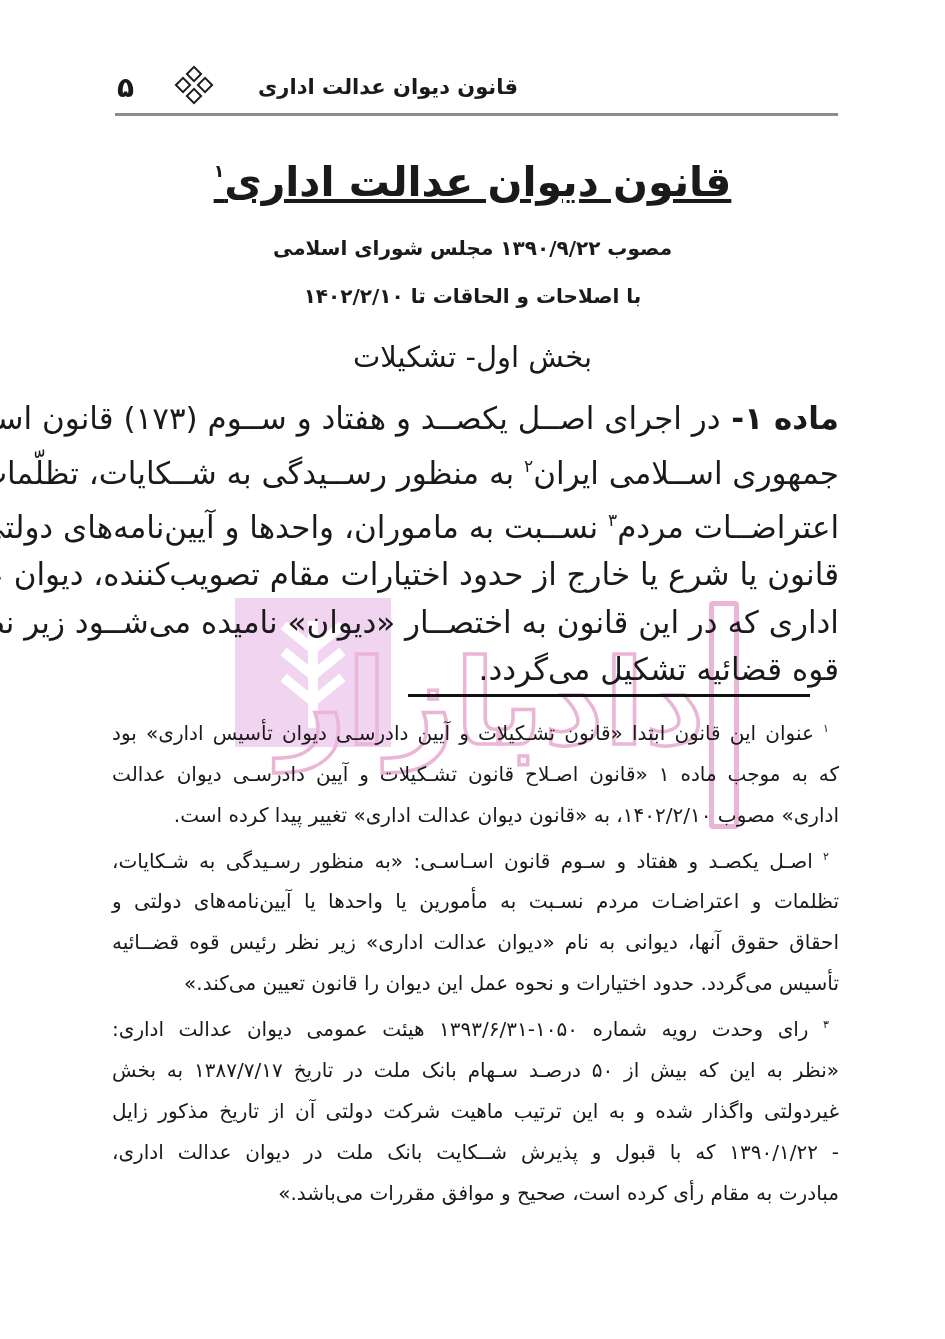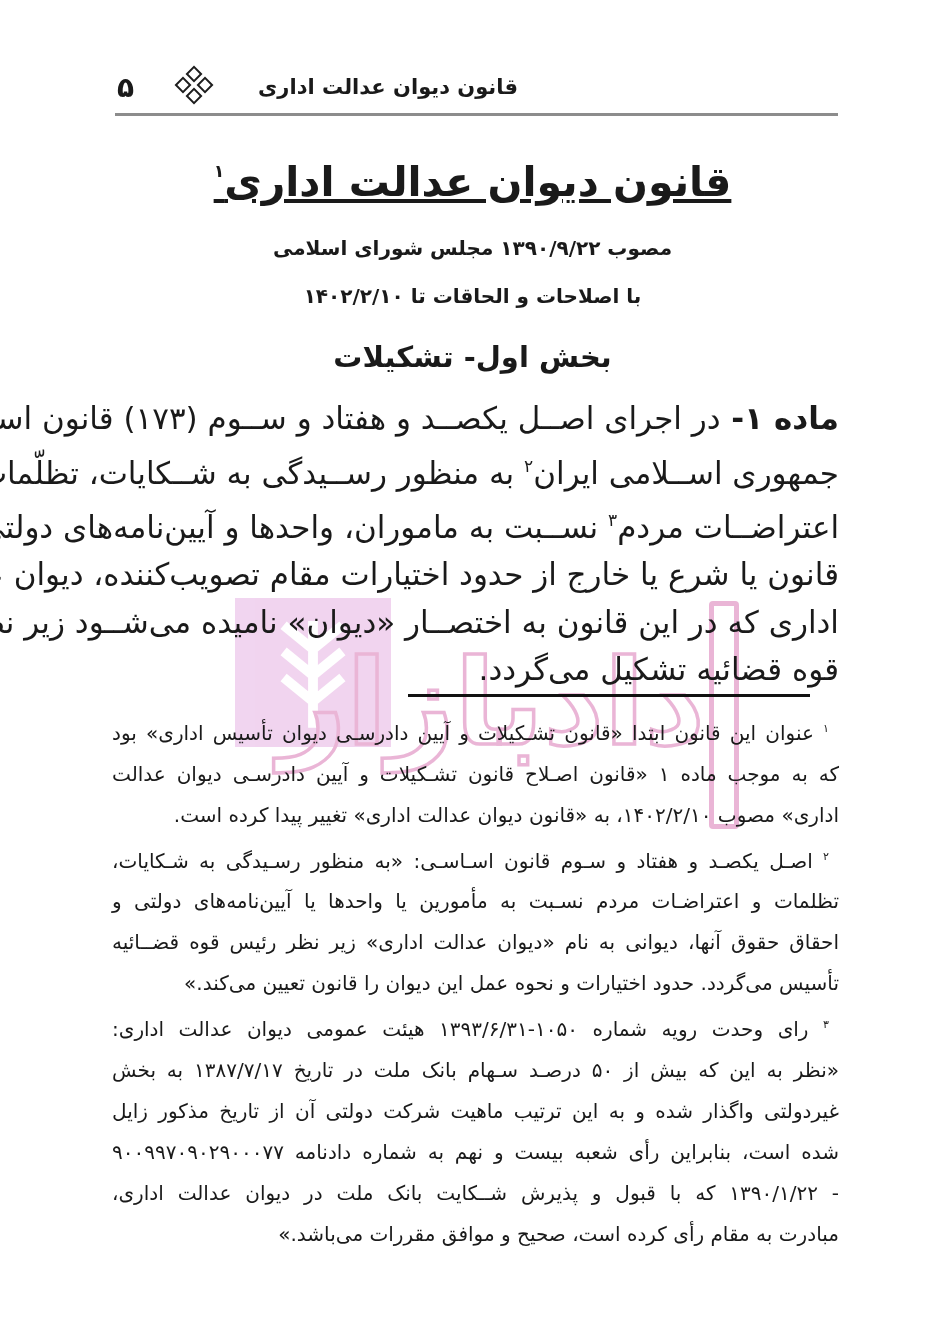--- a/index.html
+++ b/index.html
@@ -40,21 +40,21 @@
   .orn i:nth-child(4){left:12px;top:23px;}
   .running-title{font-size:21px;font-weight:700;direction:rtl;}
   .header-rule{position:absolute;top:113px;left:115px;right:107px;height:3px;background:var(--header-rule);z-index:1;}
 
   
   .main-title{position:absolute;top:158px;left:0;right:0;text-align:center;direction:rtl;font-size:41px;font-weight:700;letter-spacing:-1px;z-index:1;text-decoration:underline;}
   .main-title sup{font-size:.42em;vertical-align:1.1em;font-weight:700;}
   .subtitle{position:absolute;left:0;right:0;text-align:center;direction:rtl;font-size:20px;font-weight:700;z-index:1;}
   .s1{top:236px;}
   .s2{top:284px;}
-  .section-heading{position:absolute;top:340px;left:0;right:0;text-align:center;direction:rtl;font-size:29px;font-weight:700;z-index:1;}
+  .section-heading{position:absolute;top:340px;left:0;right:0;text-align:center;direction:rtl;font-size:29px;font-weight:400;z-index:1;}
 
   
   .article{position:absolute;top:395px;left:112px;right:106px;direction:rtl;font-size:31px;z-index:1;}
   .article .tline{line-height:47.5px;}
   .tline{text-align:justify;text-align-last:justify;white-space:nowrap;}
   .tline.nj{text-align-last:right;}
   .tline .bold{font-weight:700;}
   .tline sup{font-size:.55em;vertical-align:.7em;}
 
   
@@ -117,19 +117,18 @@
     <div class="fn">
         <div class="tline"><sup>۲</sup><span> اصـل یکصـد و هفتاد و سـوم قانون اسـاسـی: «به منظور رسـیدگی به شـکایات،</span></div>
         <div class="tline"><span>تظلمات و اعتراضـات مردم نسـبت به مأمورین یا واحدها یا آیین‌نامه‌های دولتی و</span></div>
         <div class="tline"><span>احقاق حقوق آنها، دیوانی به نام «دیوان عدالت اداری» زیر نظر رئیس قوه قضــائیه</span></div>
         <div class="tline nj"><span>تأسیس می‌گردد. حدود اختیارات و نحوه عمل این دیوان را قانون تعیین می‌کند.»</span></div>
       </div>
     <div class="fn">
         <div class="tline"><sup>۳</sup><span> رای وحدت رویه شماره ۱۰۵۰-۱۳۹۳/۶/۳۱ هیئت عمومی دیوان عدالت اداری:</span></div>
         <div class="tline"><span>«نظر به این که بیش از ۵۰ درصـد سـهام بانک ملت در تاریخ ۱۳۸۷/۷/۱۷ به بخش</span></div>
         <div class="tline"><span>غیردولتی واگذار شده و به این ترتیب ماهیت شرکت دولتی آن از تاریخ مذکور زایل</span></div>
-        <div class="tline"><span>شده است، بنابراین رأی شعبه بیست و نهم به شماره دادنامه ۹۰۰۹۹۷۰۹۰۲۹۰۰۰۷۷</span></div>
         <div class="tline"><span>- ۱۳۹۰/۱/۲۲ که با قبول و پذیرش شــکایت بانک ملت در دیوان عدالت اداری،</span></div>
         <div class="tline nj"><span>مبادرت به مقام رأی کرده است، صحیح و موافق مقررات می‌باشد.»</span></div>
       </div>
   </div>
 
 </div>
 
 </body></html>

